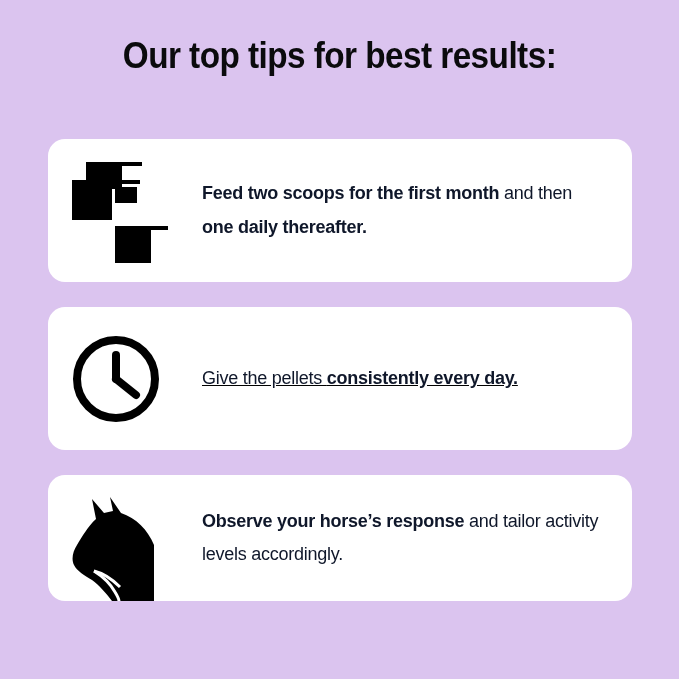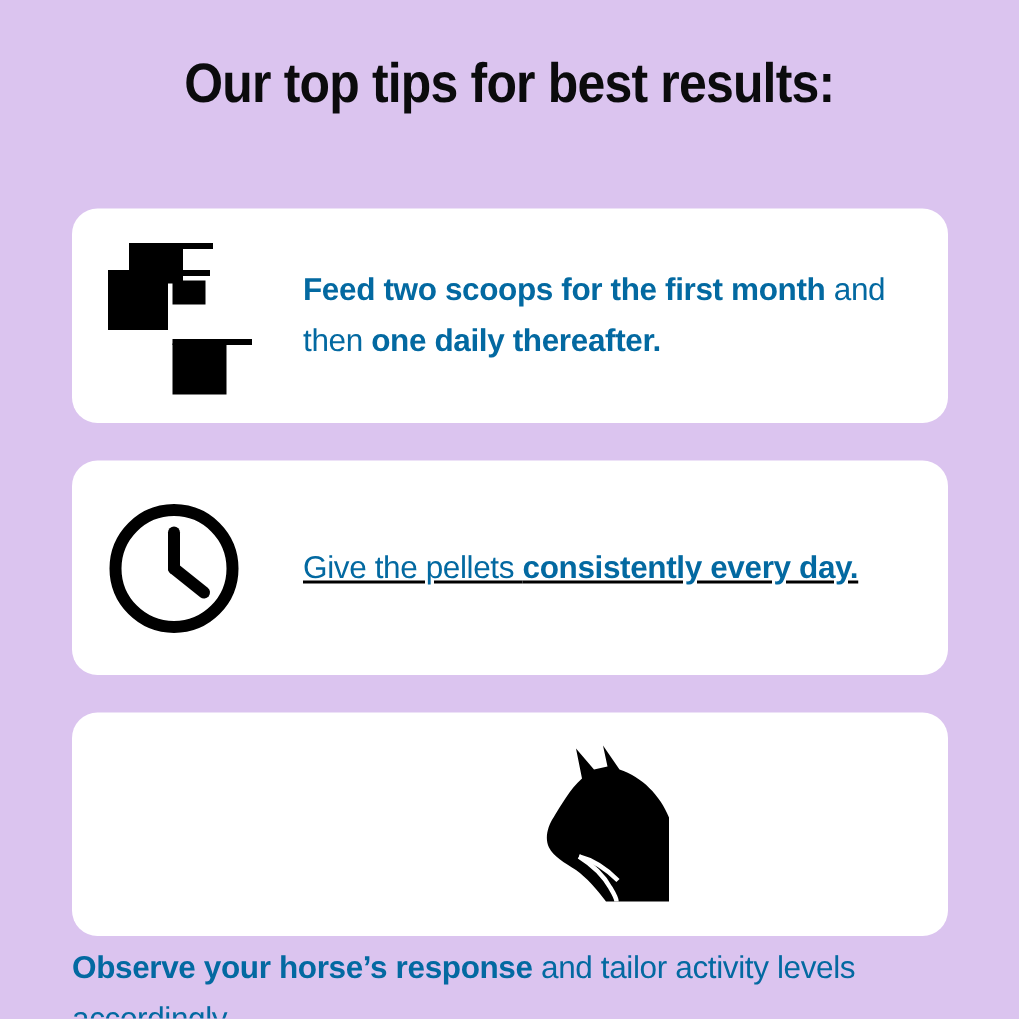--- a/index.html
+++ b/index.html
@@ -45,33 +45,33 @@
     position: relative;
     background: #ffffff;
     border-radius: 17px;
     box-sizing: border-box;
     display: flex;
     align-items: center;
     margin-bottom: 25px;
   }
   .card.tip-1 { height: 143px; }
   .card.tip-2 { height: 143px; text-decoration: underline; }
-  .card.tip-3 { height: 149px; margin-bottom: 0; flex-direction: column; }
+  .card.tip-3 { height: 126px; margin-bottom: 0; }
 
   .icon-slot {
     position: relative;
     flex: 0 0 154px;
     height: 100%;
   }
   .card-text {
     flex: 1 1 auto;
     padding-right: 26px;
-    font-size: 21px;
+    font-size: 18px;
     line-height: 33.5px;
-    color: #0369a1;
+    color: #0f172a;
     letter-spacing: -0.25px;
   }
   .card-text .b { font-weight: bold; }
   .card-text .r { font-weight: normal; }
 
   
   .scoop-icon {
     position: absolute;
     left: 12px;
     top: 18px;

